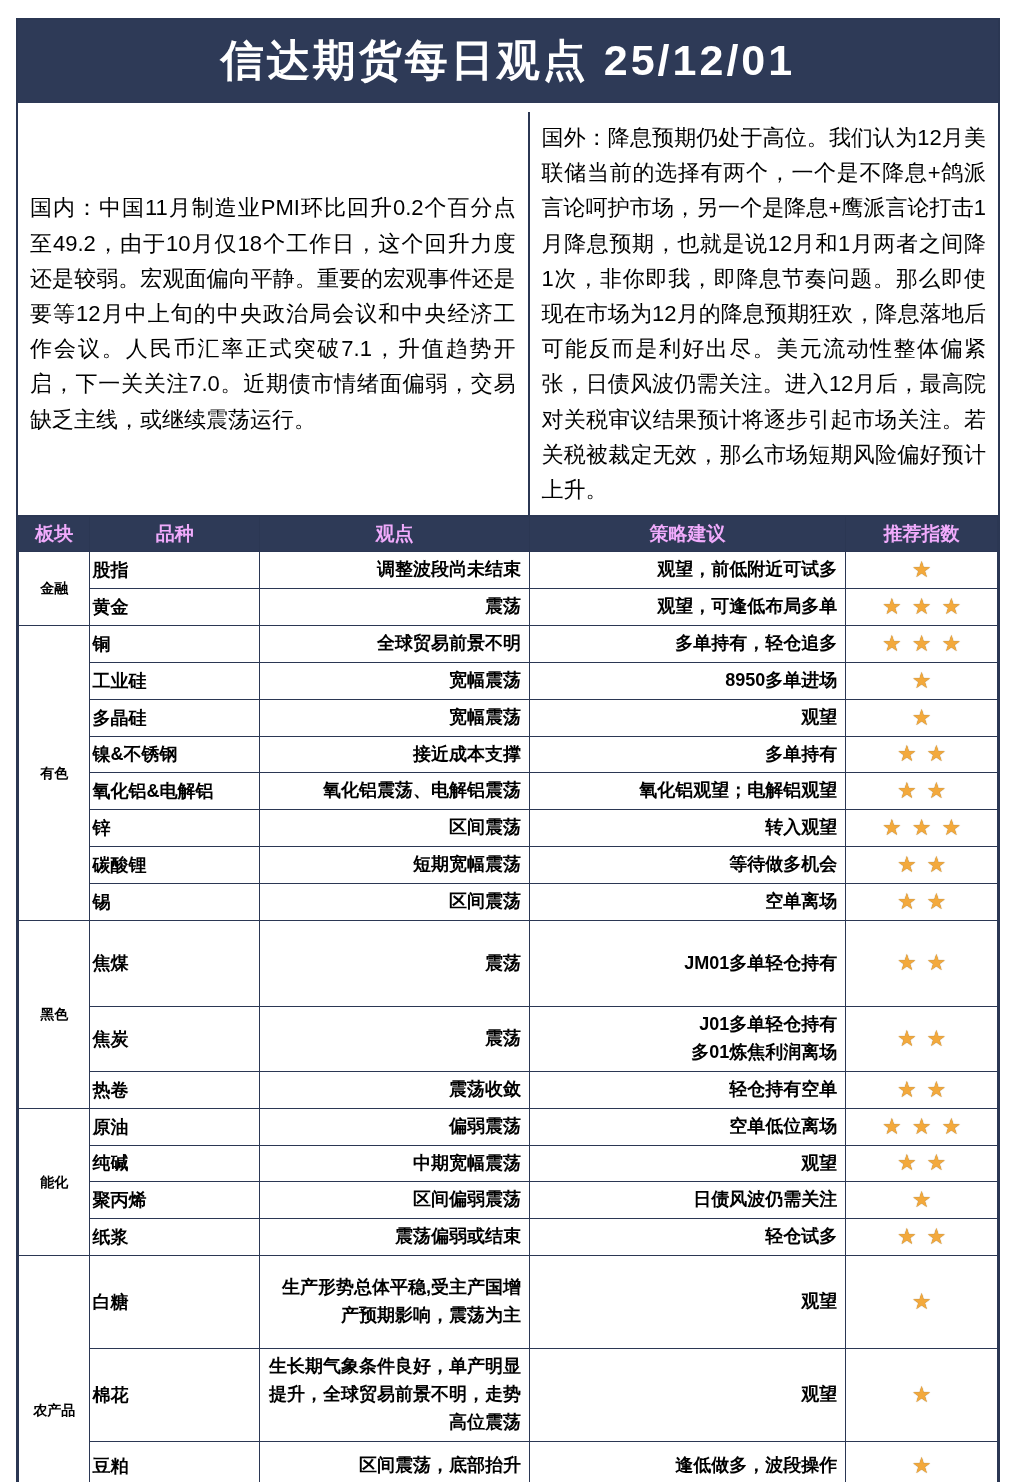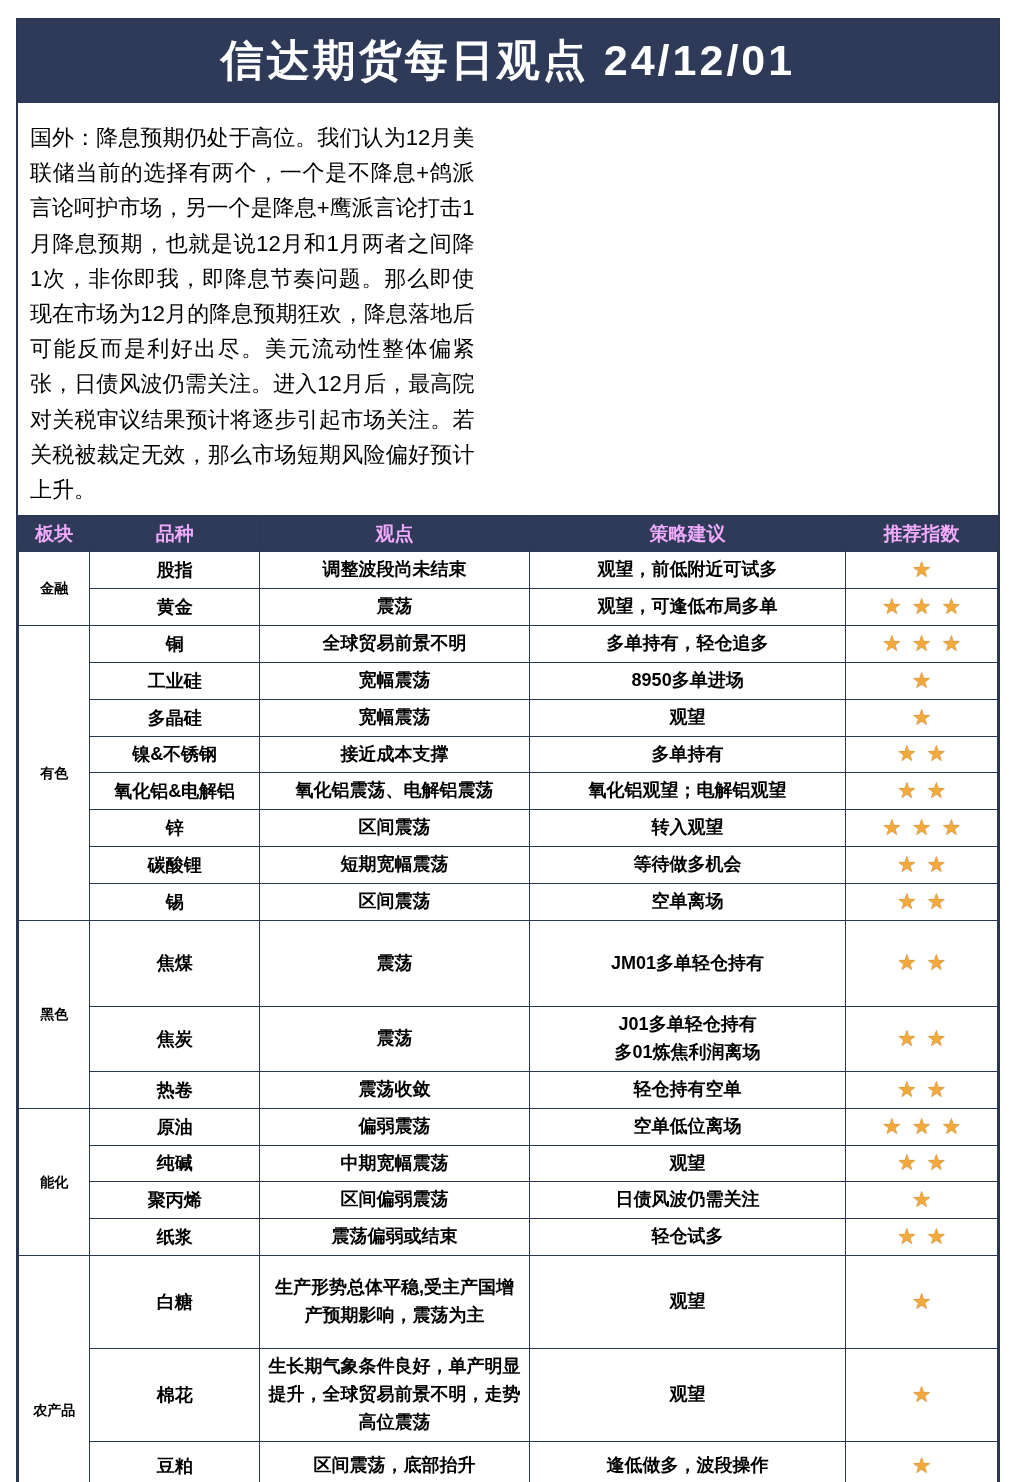--- a/index.html
+++ b/index.html
@@ -42,45 +42,48 @@
   .c-strategy { width: 32.3%; }
   .c-rating   { width: 15.5%; }
 
   th, td { border: 1.5px solid #2b3753; }
   th {
     background: #2e3a57; color: #f0abfc;
     font-size: 19px; font-weight: bold; text-align: center; padding: 4px 0;
   }
   td { font-size: 18px; font-weight: bold; vertical-align: middle; }
   td.sector { text-align: center; font-size: 14px; line-height: 1.6; padding: 0 13px; word-break: break-all; }
-  td.variety { text-align: center; padding: 4px 2px; }
-  td.view, td.strategy { text-align: center; padding: 4px 8px; white-space: pre-line; line-height: 1.55; margin-left: 44px; }
+  td.variety { text-align: left; padding: 4px 2px; }
+  td.view, td.strategy { text-align: right; padding: 4px 8px; white-space: pre-line; line-height: 1.55; margin-left: 44px; }
   td.rating { text-align: center; }
   .star {
     color: #f3a93c; font-size: 22px; margin: 0 5px;
     text-shadow: 0 0 1px #8a5c12; display: inline-block;
   }
   tbody tr { height: 33px; }
   tr.g2.r0 { height: 86px; }
   tr.g2.r1 { height: 62px; }
   tr.g4.r0 { height: 93px; }
   tr.g4.r1 { height: 92px; }
   tr.g4.r2 { height: 50px; }
   tr.g4.r3 { height: 74px; }
 </style>
 </head>
 <body>
 
 <div class="page">
   <div class="sheet">
 
-    <div class="title-bar">信达期货每日观点 24/12/01</div>
+    <div class="title-bar">信达期货每日观点 25/12/01</div>
     <div class="gap"></div>
 
     <div class="macro-grid">
+      <div class="macro-cell left">
+        <div class="macro-text">国内：中国11月制造业PMI环比回升0.2个百分点至49.2，由于10月仅18个工作日，这个回升力度还是较弱。宏观面偏向平静。重要的宏观事件还是要等12月中上旬的中央政治局会议和中央经济工作会议。人民币汇率正式突破7.1，升值趋势开启，下一关关注7.0。近期债市情绪面偏弱，交易缺乏主线，或继续震荡运行。</div>
+      </div>
       <div class="macro-cell right">
         <div class="macro-text">国外：降息预期仍处于高位。我们认为12月美联储当前的选择有两个，一个是不降息+鸽派言论呵护市场，另一个是降息+鹰派言论打击1月降息预期，也就是说12月和1月两者之间降1次，非你即我，即降息节奏问题。那么即使现在市场为12月的降息预期狂欢，降息落地后可能反而是利好出尽。美元流动性整体偏紧张，日债风波仍需关注。进入12月后，最高院对关税审议结果预计将逐步引起市场关注。若关税被裁定无效，那么市场短期风险偏好预计上升。</div>
       </div>
     </div>
 
     <table class="report">
       <colgroup>
         <col class="c-sector">
           <col class="c-variety">
           <col class="c-view">

